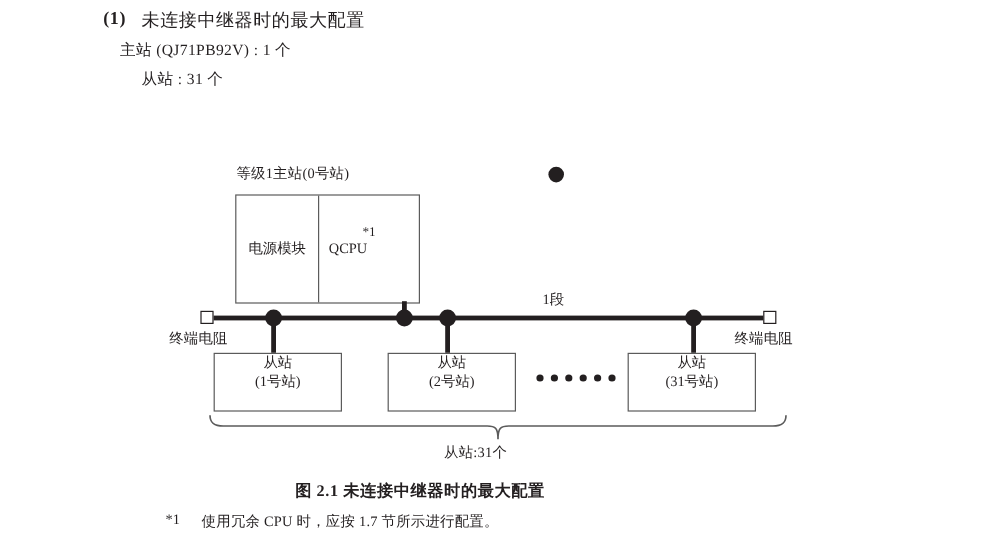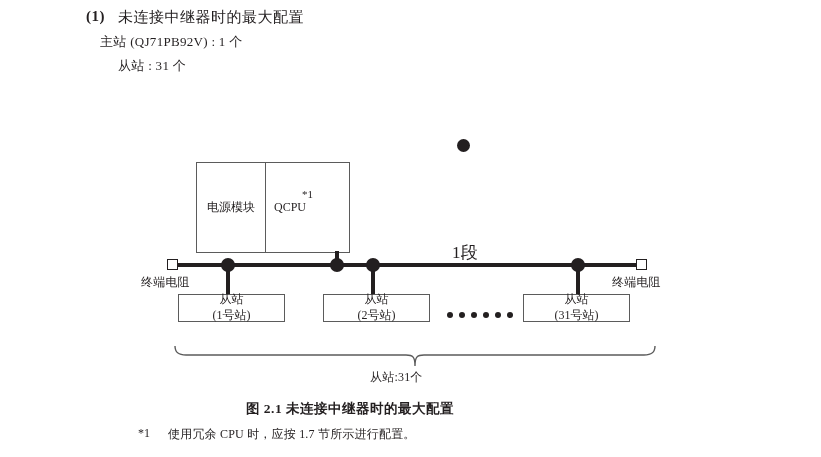--- a/index.html
+++ b/index.html
@@ -47,21 +47,21 @@
     width: 821px; height: 457px;
   }
 
   
   .diag-label {
     font-size: 12px;
     white-space: nowrap;
     letter-spacing: 0.2px;
   }
   #master-group-label { left: 197px; top: 136px; }
-  #segment-label      { left: 452px; top: 241px; font-size: 17px; }
+  #segment-label      { left: 452px; top: 241px; font-size: 12px; }
   #terminator-left-label  { left: 141px; top: 274px; }
   #terminator-right-label { left: 612px; top: 274px; }
   #brace-label { left: 370px; top: 369px; }
 
   
   #legend-dot {
     left: 457px; top: 139px;
     width: 13px; height: 13px;
     border-radius: 50%;
     background: #231f20;
@@ -134,25 +134,25 @@
     width: 11px; height: 11px;
     border: 1.6px solid #231f20;
     background: #ffffff;
     box-sizing: border-box;
   }
   #terminator-left  { left: 167px; top: 259px; }
   #terminator-right { left: 636px; top: 259px; }
 
   
   .slave-box {
-    height: 28px;
+    height: 49px;
     border: 1.4px solid #5b5b5b;
     box-sizing: border-box;
     display: flex;
-    align-items: center;
+    align-items: flex-start;
     justify-content: center;
     font-size: 12px;
     line-height: 1.3;
     text-align: center;
     background: #ffffff;
   }
   #slave-box-1  { left: 178px; top: 294px; width: 107px; }
   #slave-box-2  { left: 323px; top: 294px; width: 107px; }
   #slave-box-31 { left: 523px; top: 294px; width: 107px; }
 
@@ -196,20 +196,21 @@
 
 <div class="abs" id="heading-number">(1)</div>
 <div class="abs" id="heading-title">未连接中继器时的最大配置</div>
 <div class="abs" id="spec-master">主站 (QJ71PB92V) : 1 个</div>
 <div class="abs" id="spec-slave">从站 : 31 个</div>
 
 <div class="abs" id="diagram">
 
   <div class="abs" id="legend-dot"></div>
 
+  <div class="abs diag-label" id="master-group-label">等级1主站(0号站)</div>
 
   <div class="abs" id="module-box">
     <div class="module-cell" id="module-cell-power">
       <span>电源模块</span>
     </div>
     <div class="module-cell" id="module-cell-cpu">
       <span>QCPU</span>
       <span id="module-footnote-mark">*1</span>
     </div>
   </div>

